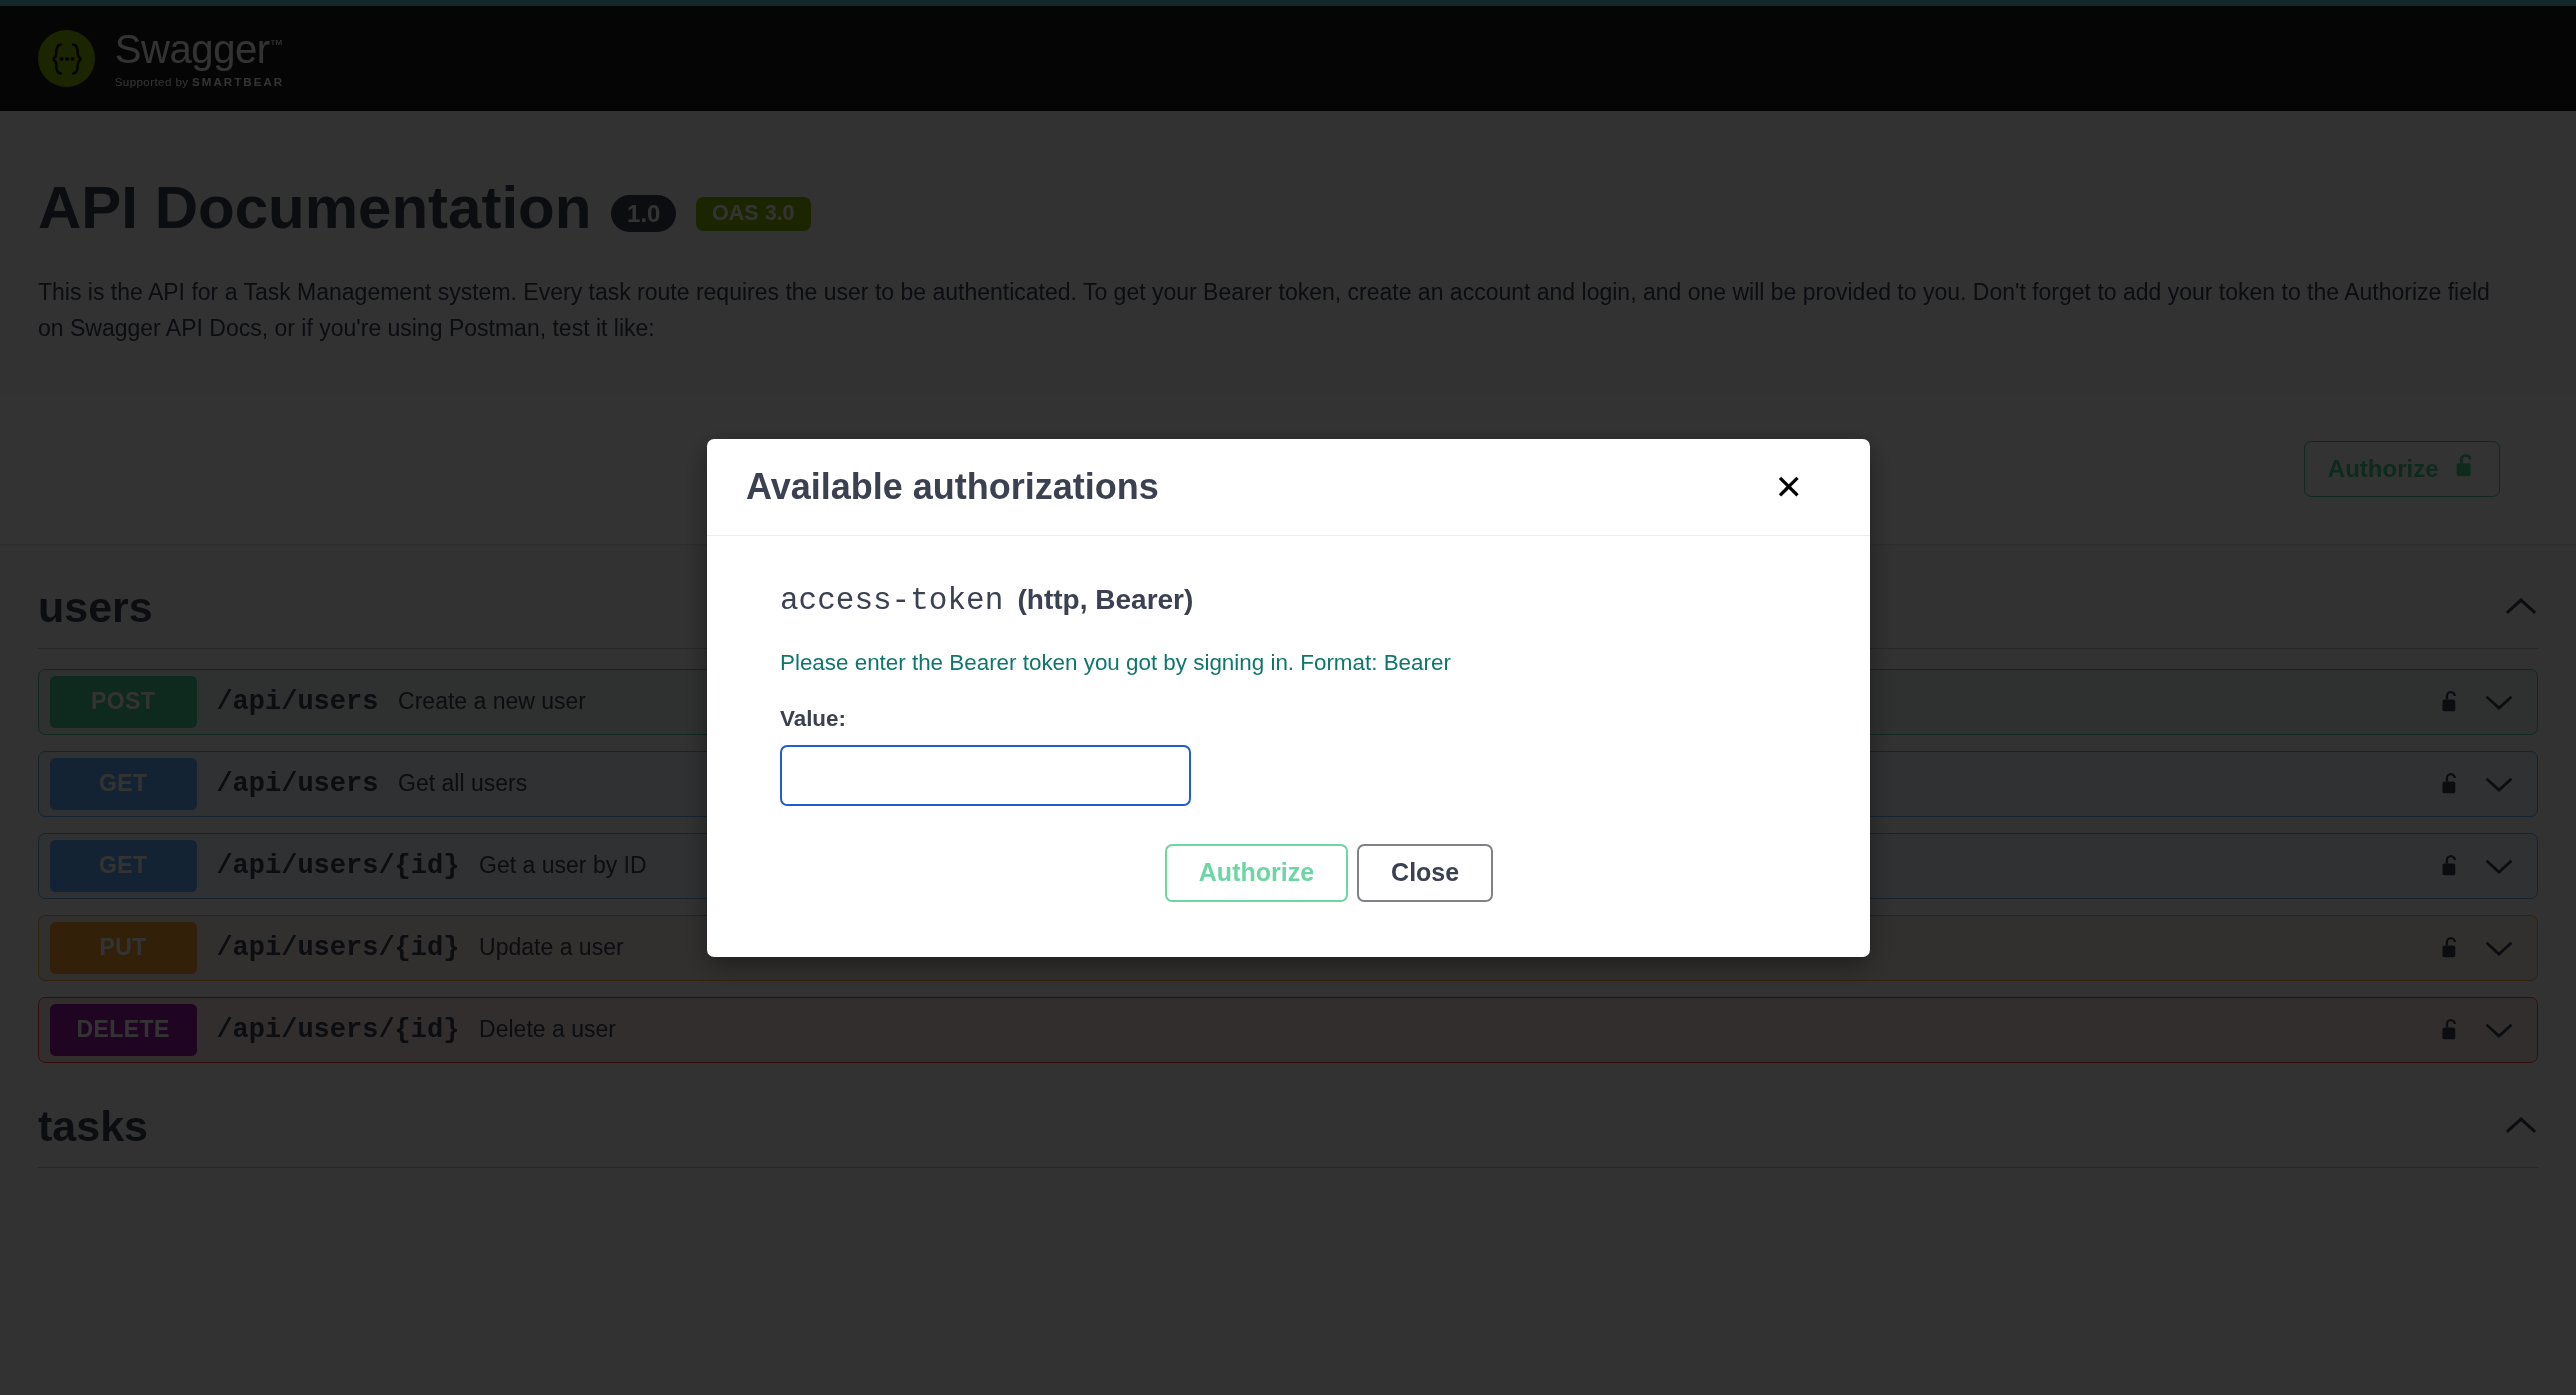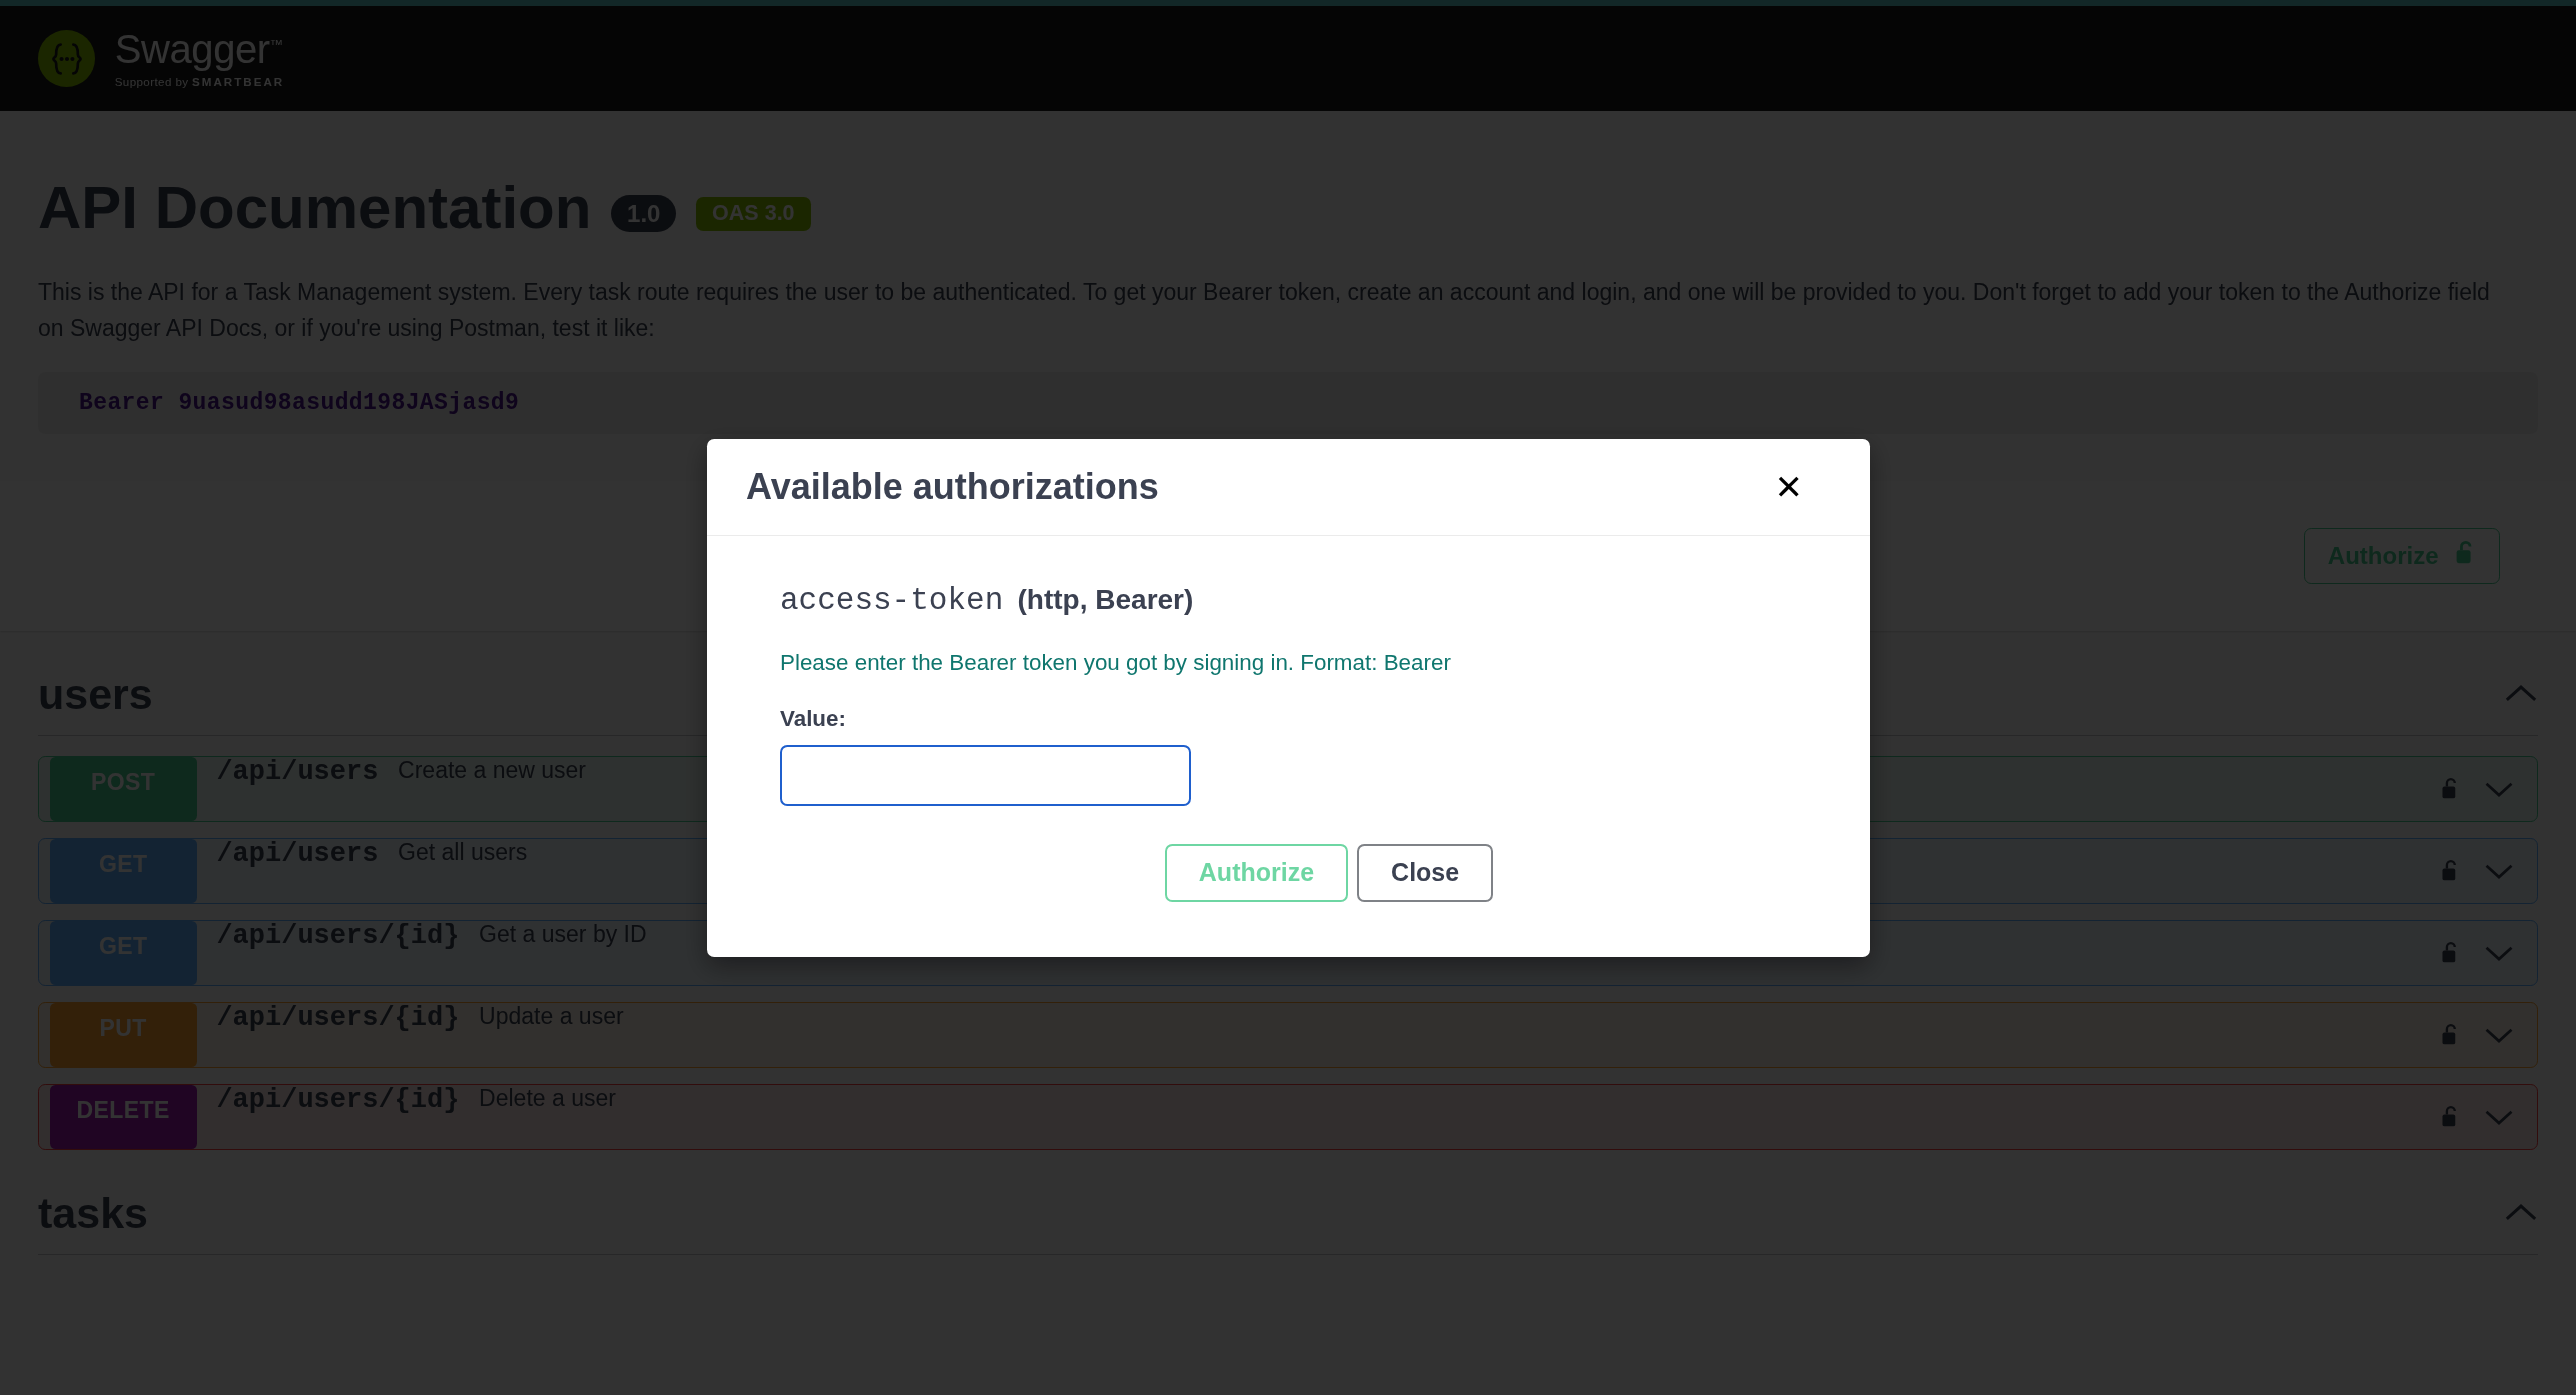--- a/index.html
+++ b/index.html
@@ -171,20 +171,21 @@
   .tag-name {
     font-size: 43px;
     color: #3b4151;
     font-weight: bold;
   }
 
   .op-list { margin-top: 19.7px; }
 
   .op-row {
     display: flex;
+    align-items: center;
     border-radius: 7.2px;
     margin-bottom: 16px;
     height: 66px;
     padding: 0 10.7px 0 10.7px;
     cursor: pointer;
   }
   .op-method {
     width: 147px;
     flex: none;
     text-align: center;
@@ -366,23 +367,20 @@
 
   <div class="info-block">
     <div class="title-row">
       <h1 id="page-title">API Documentation</h1>
       <span class="badge-version">1.0</span>
       <span class="badge-oas">OAS 3.0</span>
     </div>
 
     <p id="api-description">This is the API for a Task Management system. Every task route requires the user to be authenticated. To get your Bearer token, create an account and login, and one will be provided to you. Don't forget to add your token to the Authorize field on Swagger API Docs, or if you're using Postman, test it like:</p>
 
-    <div class="code-block">
-      <code>Bearer 9uasud98asudd198JASjasd9</code>
-    </div>
   </div>
 
   <div id="scheme-container">
     <button id="authorize-button">
       <span>Authorize</span>
       <span>
         <svg width="21.5" height="27" viewBox="0 0 20 24" aria-hidden="true">
           <path d="M6 10 V6.5 A4 4 0 0 1 14 6.5" fill="none" stroke="#49cc90" stroke-width="2.6"></path>
           <rect x="1.5" y="10" width="13" height="12" rx="2" fill="#49cc90"></rect>
         </svg>

